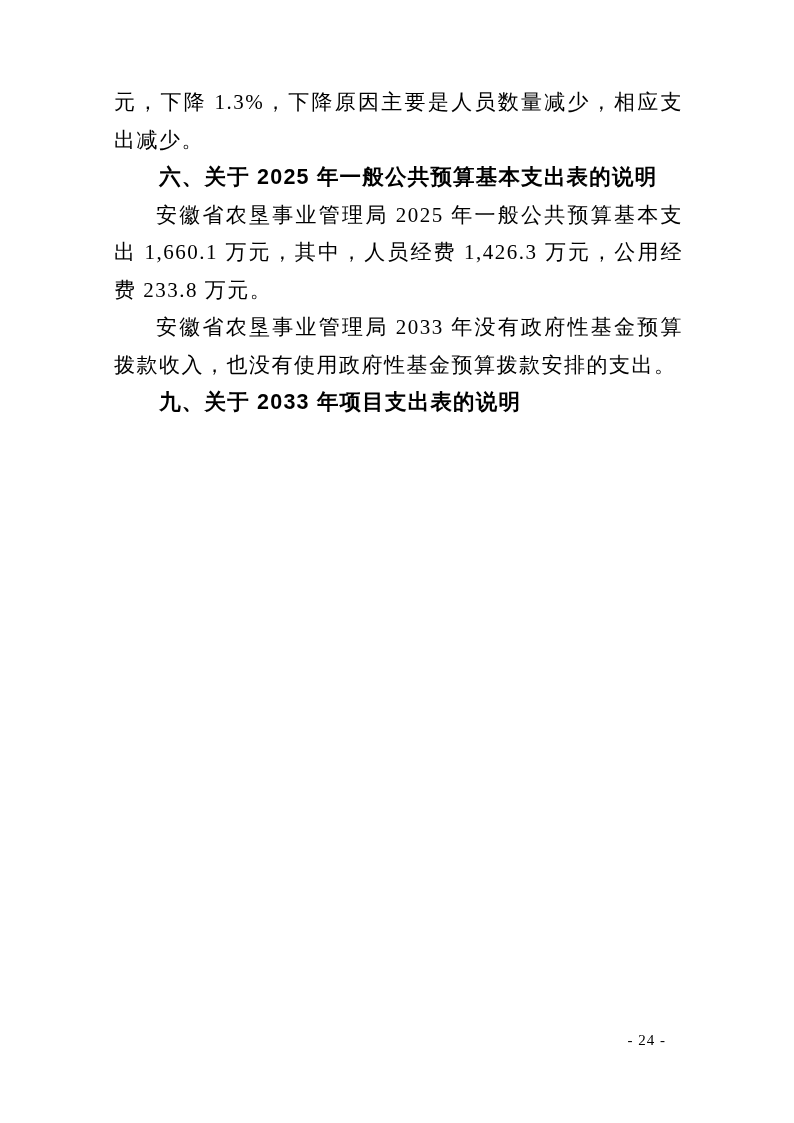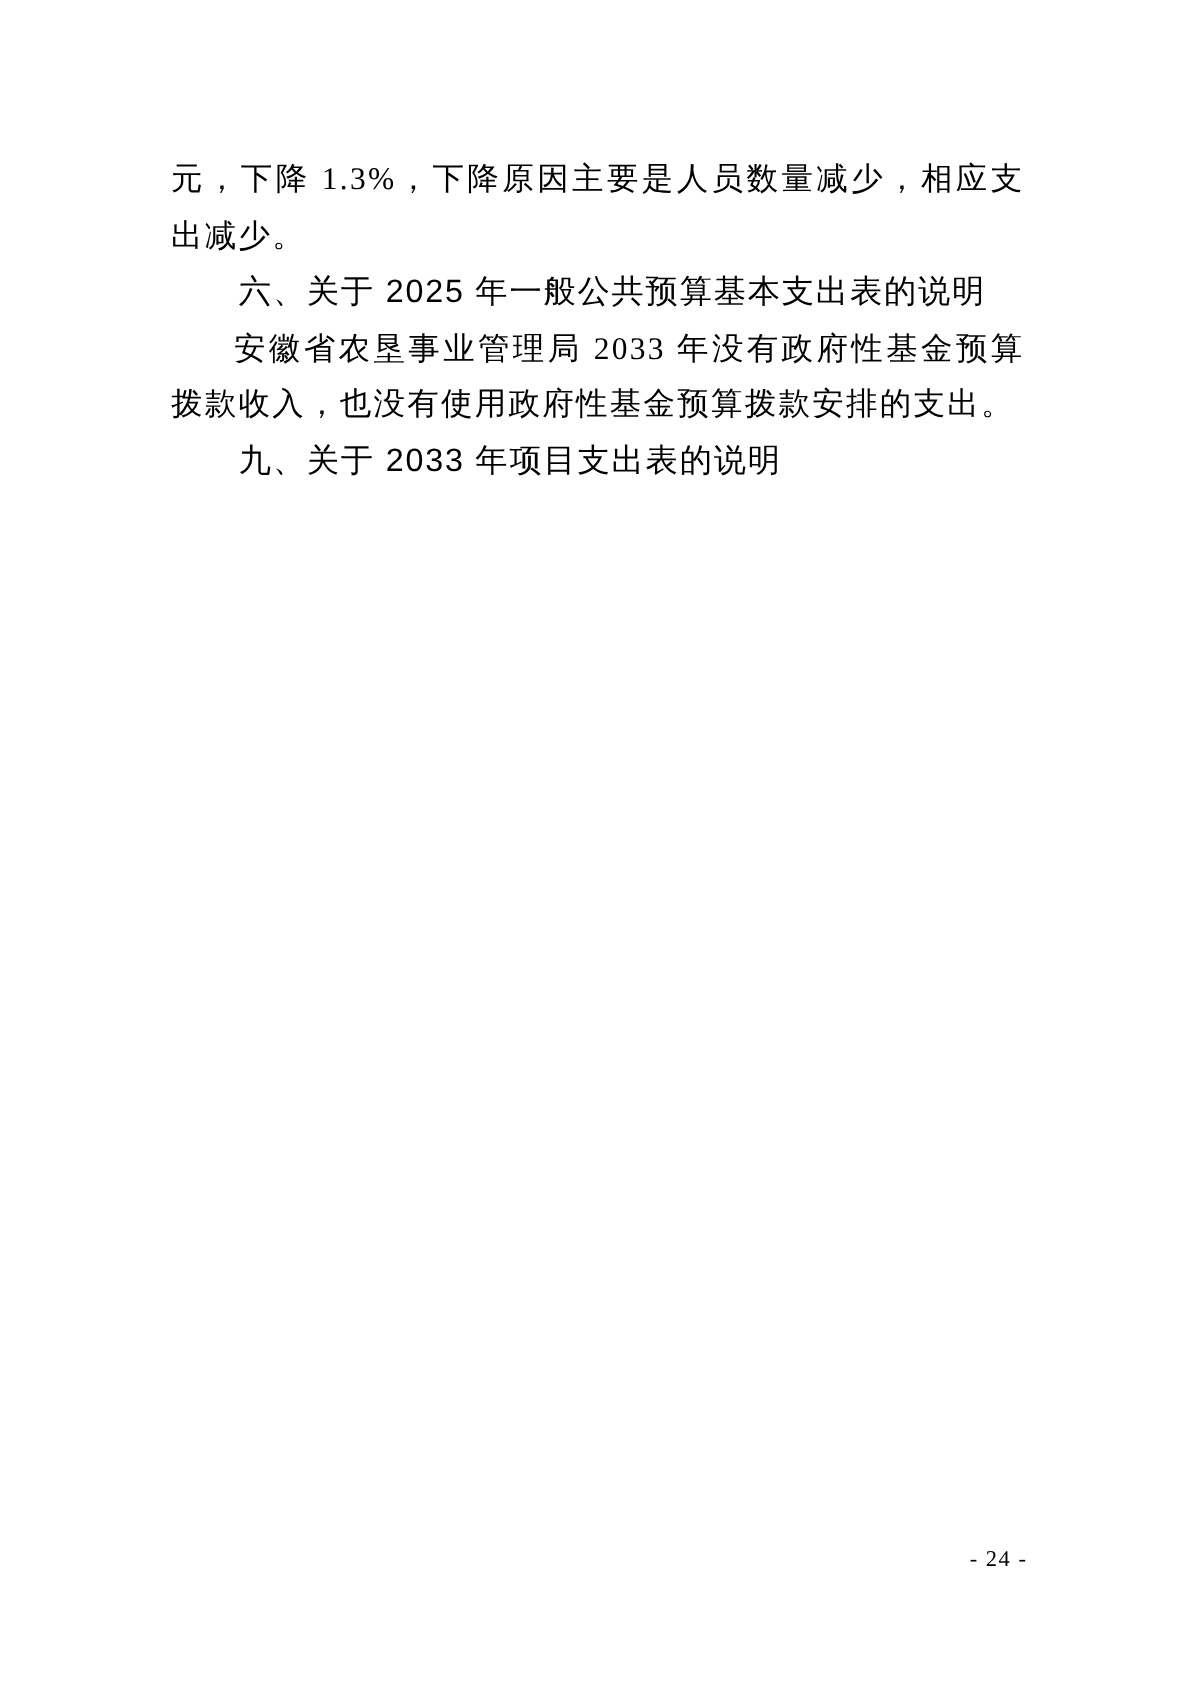--- a/index.html
+++ b/index.html
@@ -9,61 +9,62 @@
     width: 794px;
     height: 1123px;
     background: #ffffff;
     color: #000000;
     font-family: "Liberation Serif", "DejaVu Serif", serif;
     overflow: hidden;
   }
   .content {
     position: absolute;
     left: 114px;
-    top: 101px;
+    top: 84px;
     width: 569px;
   }
   .para {
     font-size: 21px;
     line-height: 37.5px;
     letter-spacing: 1.5px;
     text-align: justify;
     text-justify: inter-ideograph;
     text-indent: 2em;
     word-break: break-all;
   }
   .para.continuation {
     text-indent: 0;
   }
   .heading {
     font-family: "Liberation Sans", "DejaVu Sans", sans-serif;
-    font-weight: 400;
+    font-weight: 700;
     font-size: 21.5px;
     line-height: 37.5px;
     letter-spacing: 1.2px;
     text-indent: 2.1em;
     white-space: nowrap;
   }
   .footer {
     position: absolute;
     top: 1031px;
-    right: 109px;
+    right: 128px;
   }
   .page-number {
     font-size: 15px;
     letter-spacing: 1px;
     color: #000000;
   }
 </style>
 </head>
 <body>
 
 <div class="page">
   <div class="content">
     <p class="para continuation">元，下降 1.3%，下降原因主要是人员数量减少，相应支出减少。</p>
     <h2 class="heading">六、关于 2025 年一般公共预算基本支出表的说明</h2>
+    <p class="para">安徽省农垦事业管理局 2025 年一般公共预算基本支出 1,660.1 万元，其中，人员经费 1,426.3 万元，公用经费 233.8 万元。</p>
     <p class="para">安徽省农垦事业管理局 2033 年没有政府性基金预算拨款收入，也没有使用政府性基金预算拨款安排的支出。</p>
     <h2 class="heading">九、关于 2033 年项目支出表的说明</h2>
   </div>
   <div class="footer">
     <span class="page-number">- 24 -</span>
   </div>
 </div>
 
 </body></html>

